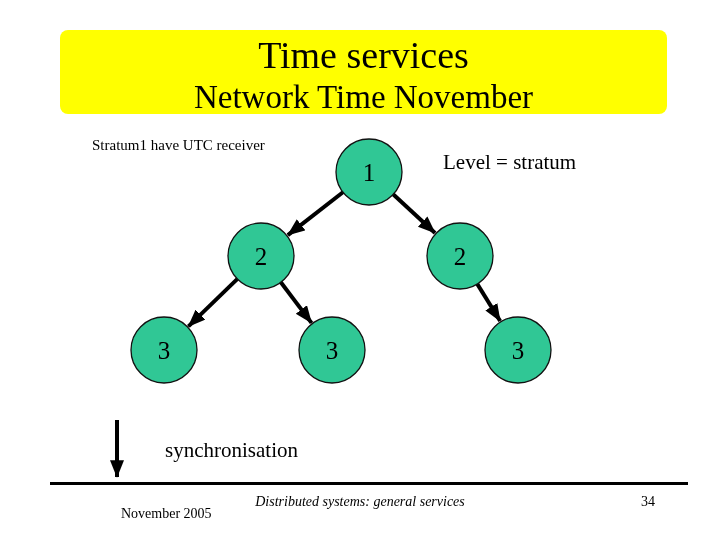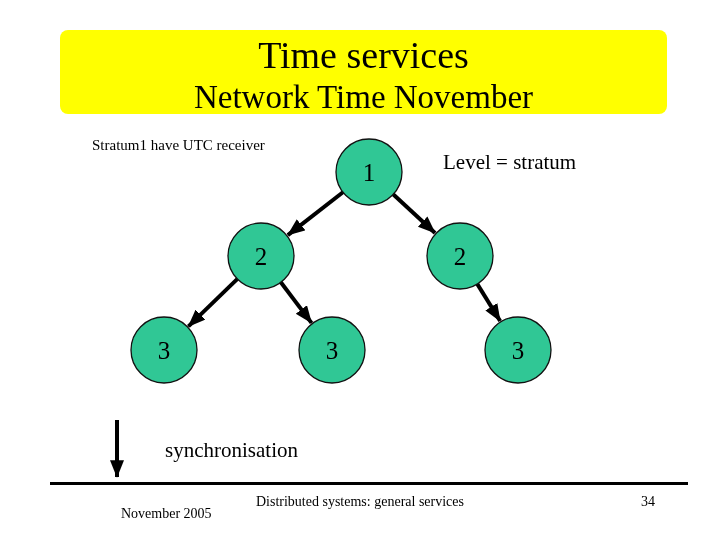--- a/index.html
+++ b/index.html
@@ -22,21 +22,21 @@
   .note-left  { position:absolute; left:92px;  top:136px; width:215px; font-size:15px; line-height:1.32; }
   .note-right { position:absolute; left:443px; top:150px; font-size:21px; white-space:nowrap; }
 
   svg.tree { position:absolute; left:0; top:0; }
   svg.tree text { font-family:"Liberation Serif","DejaVu Serif",serif; font-size:25px; }
 
   .sync-label { position:absolute; left:129px; top:438px; font-size:21px; white-space:nowrap;margin-left:36px; }
 
   .footer-line   { position:absolute; left:50px; top:482px; width:638px; height:3px; background:#000; }
   .footer-date   { position:absolute; left:73px;  top:506px; font-size:14px;margin-left:48px; }
-  .footer-center { position:absolute; left:0;     top:494px; width:720px; text-align:center; font-size:14px; }
+  .footer-center { position:absolute; left:0;     top:494px; width:720px; text-align:center; font-size:14px;font-style:italic; }
   .footer-page   { position:absolute; left:641px; top:494px; font-size:14px; }
 </style>
 </head>
 <body>
 
 <div class="slide">
 
   <div class="header" style="background: rgb(255, 255, 0);">
     <div class="title">Time services</div>
     <div class="subtitle">Network Time November</div>

